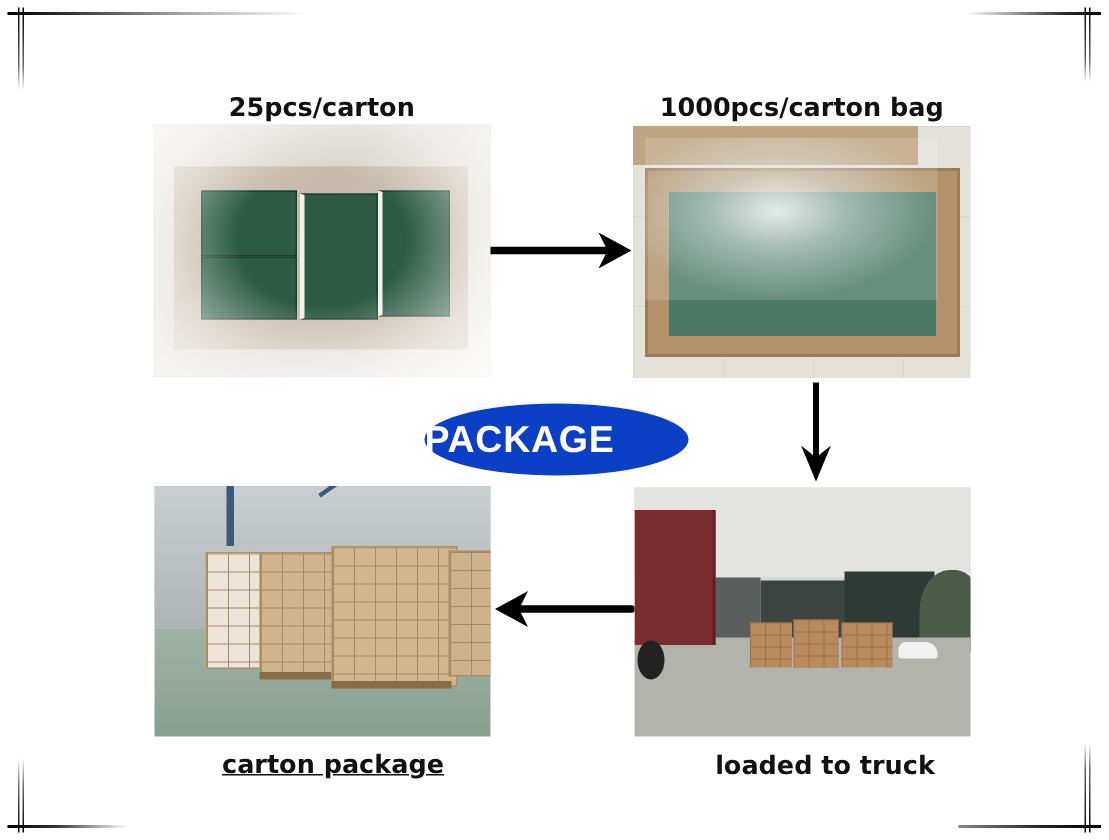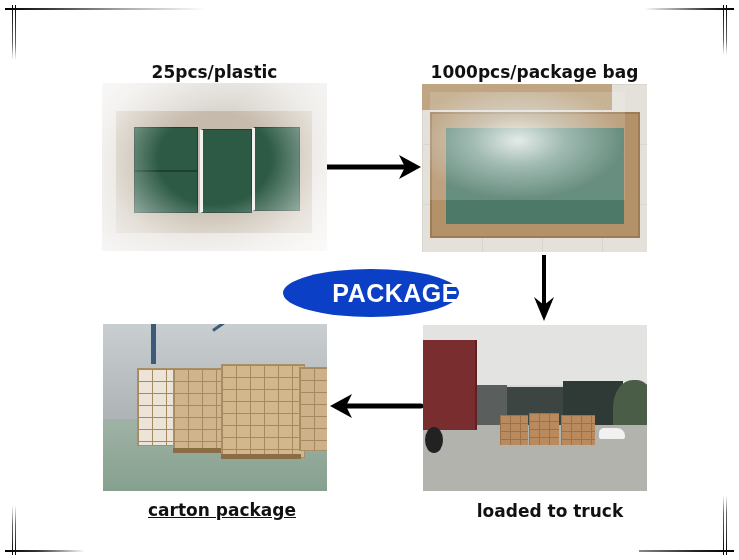--- a/index.html
+++ b/index.html
@@ -66,55 +66,55 @@
         background-image: linear-gradient(#9c7048 1px, transparent 1px), linear-gradient(90deg, #9c7048 1px, transparent 1px);
         background-size: 10px 8px; }
   .p4 .car { position: absolute; left: 176px; top: 103px; width: 26px; height: 11px; background: #f1f1f1; border-radius: 5px 8px 2px 2px; }
   .p4 .tree { position: absolute; left: 190px; top: 55px; width: 40px; height: 55px; background: #4a5e47; border-radius: 50% 40% 10% 10%; }
 
   
   .arrow { position: absolute; }
 
   
   .badge { position: absolute; left: 283px; top: 269px; width: 176px; height: 48px; border-radius: 50%;
-           background: #0b3fc6; display: flex; align-items: center; justify-content: flex-end; }
+           background: #0b3fc6; display: flex; align-items: center; justify-content: flex-start; }
   .badge span { color: #ffffff; font-family: "Liberation Sans", sans-serif; font-weight: bold; font-size: 25px; letter-spacing: 0.5px; }
 </style>
 </head>
 <body>
 
 <div class="hline tl-h"></div>
 <div class="vline tl-v1"></div>
 <div class="vline tl-v2"></div>
 <div class="hline tr-h"></div>
 <div class="vline tr-v1"></div>
 <div class="vline tr-v2"></div>
 <div class="hline bl-h"></div>
 <div class="vline bl-v1"></div>
 <div class="vline bl-v2"></div>
 <div class="hline br-h"></div>
 <div class="vline br-v1"></div>
 <div class="vline br-v2"></div>
 
-<div class="caption" style="left:102px; top:62px; width:225px;">25pcs/plastic</div>
+<div class="caption" style="left:102px; top:62px; width:225px;">25pcs/carton</div>
 <div class="photo p1">
   <div class="box"></div>
   <div class="bag" style="left:32px; top:44px; width:62px; height:42px;"></div>
   <div class="bag" style="left:32px; top:88px; width:62px; height:40px;"></div>
   <div class="bag w" style="left:98px; top:46px; width:48px; height:82px;"></div>
   <div class="bag w" style="left:150px; top:44px; width:44px; height:82px;"></div>
   <div class="film"></div>
 </div>
 
 <svg class="arrow" style="left:325px; top:152px;" width="98" height="30">
   <line x1="2" y1="15" x2="82" y2="15" stroke="#000" stroke-width="5"></line>
   <polygon points="74,3 96,15 74,27 80,15" fill="#000"></polygon>
 </svg>
 
-<div class="caption" style="left:422px; top:62px; width:225px;">1000pcs/package bag</div>
+<div class="caption" style="left:422px; top:62px; width:225px;">1000pcs/carton bag</div>
 <div class="photo p2">
   <div class="tile"></div>
   <div class="topbox"></div>
   <div class="carton">
     <div class="inner"></div>
   </div>
   <div class="plastic"></div>
 </div>
 
 <svg class="arrow" style="left:532px; top:253px;" width="24" height="70">

